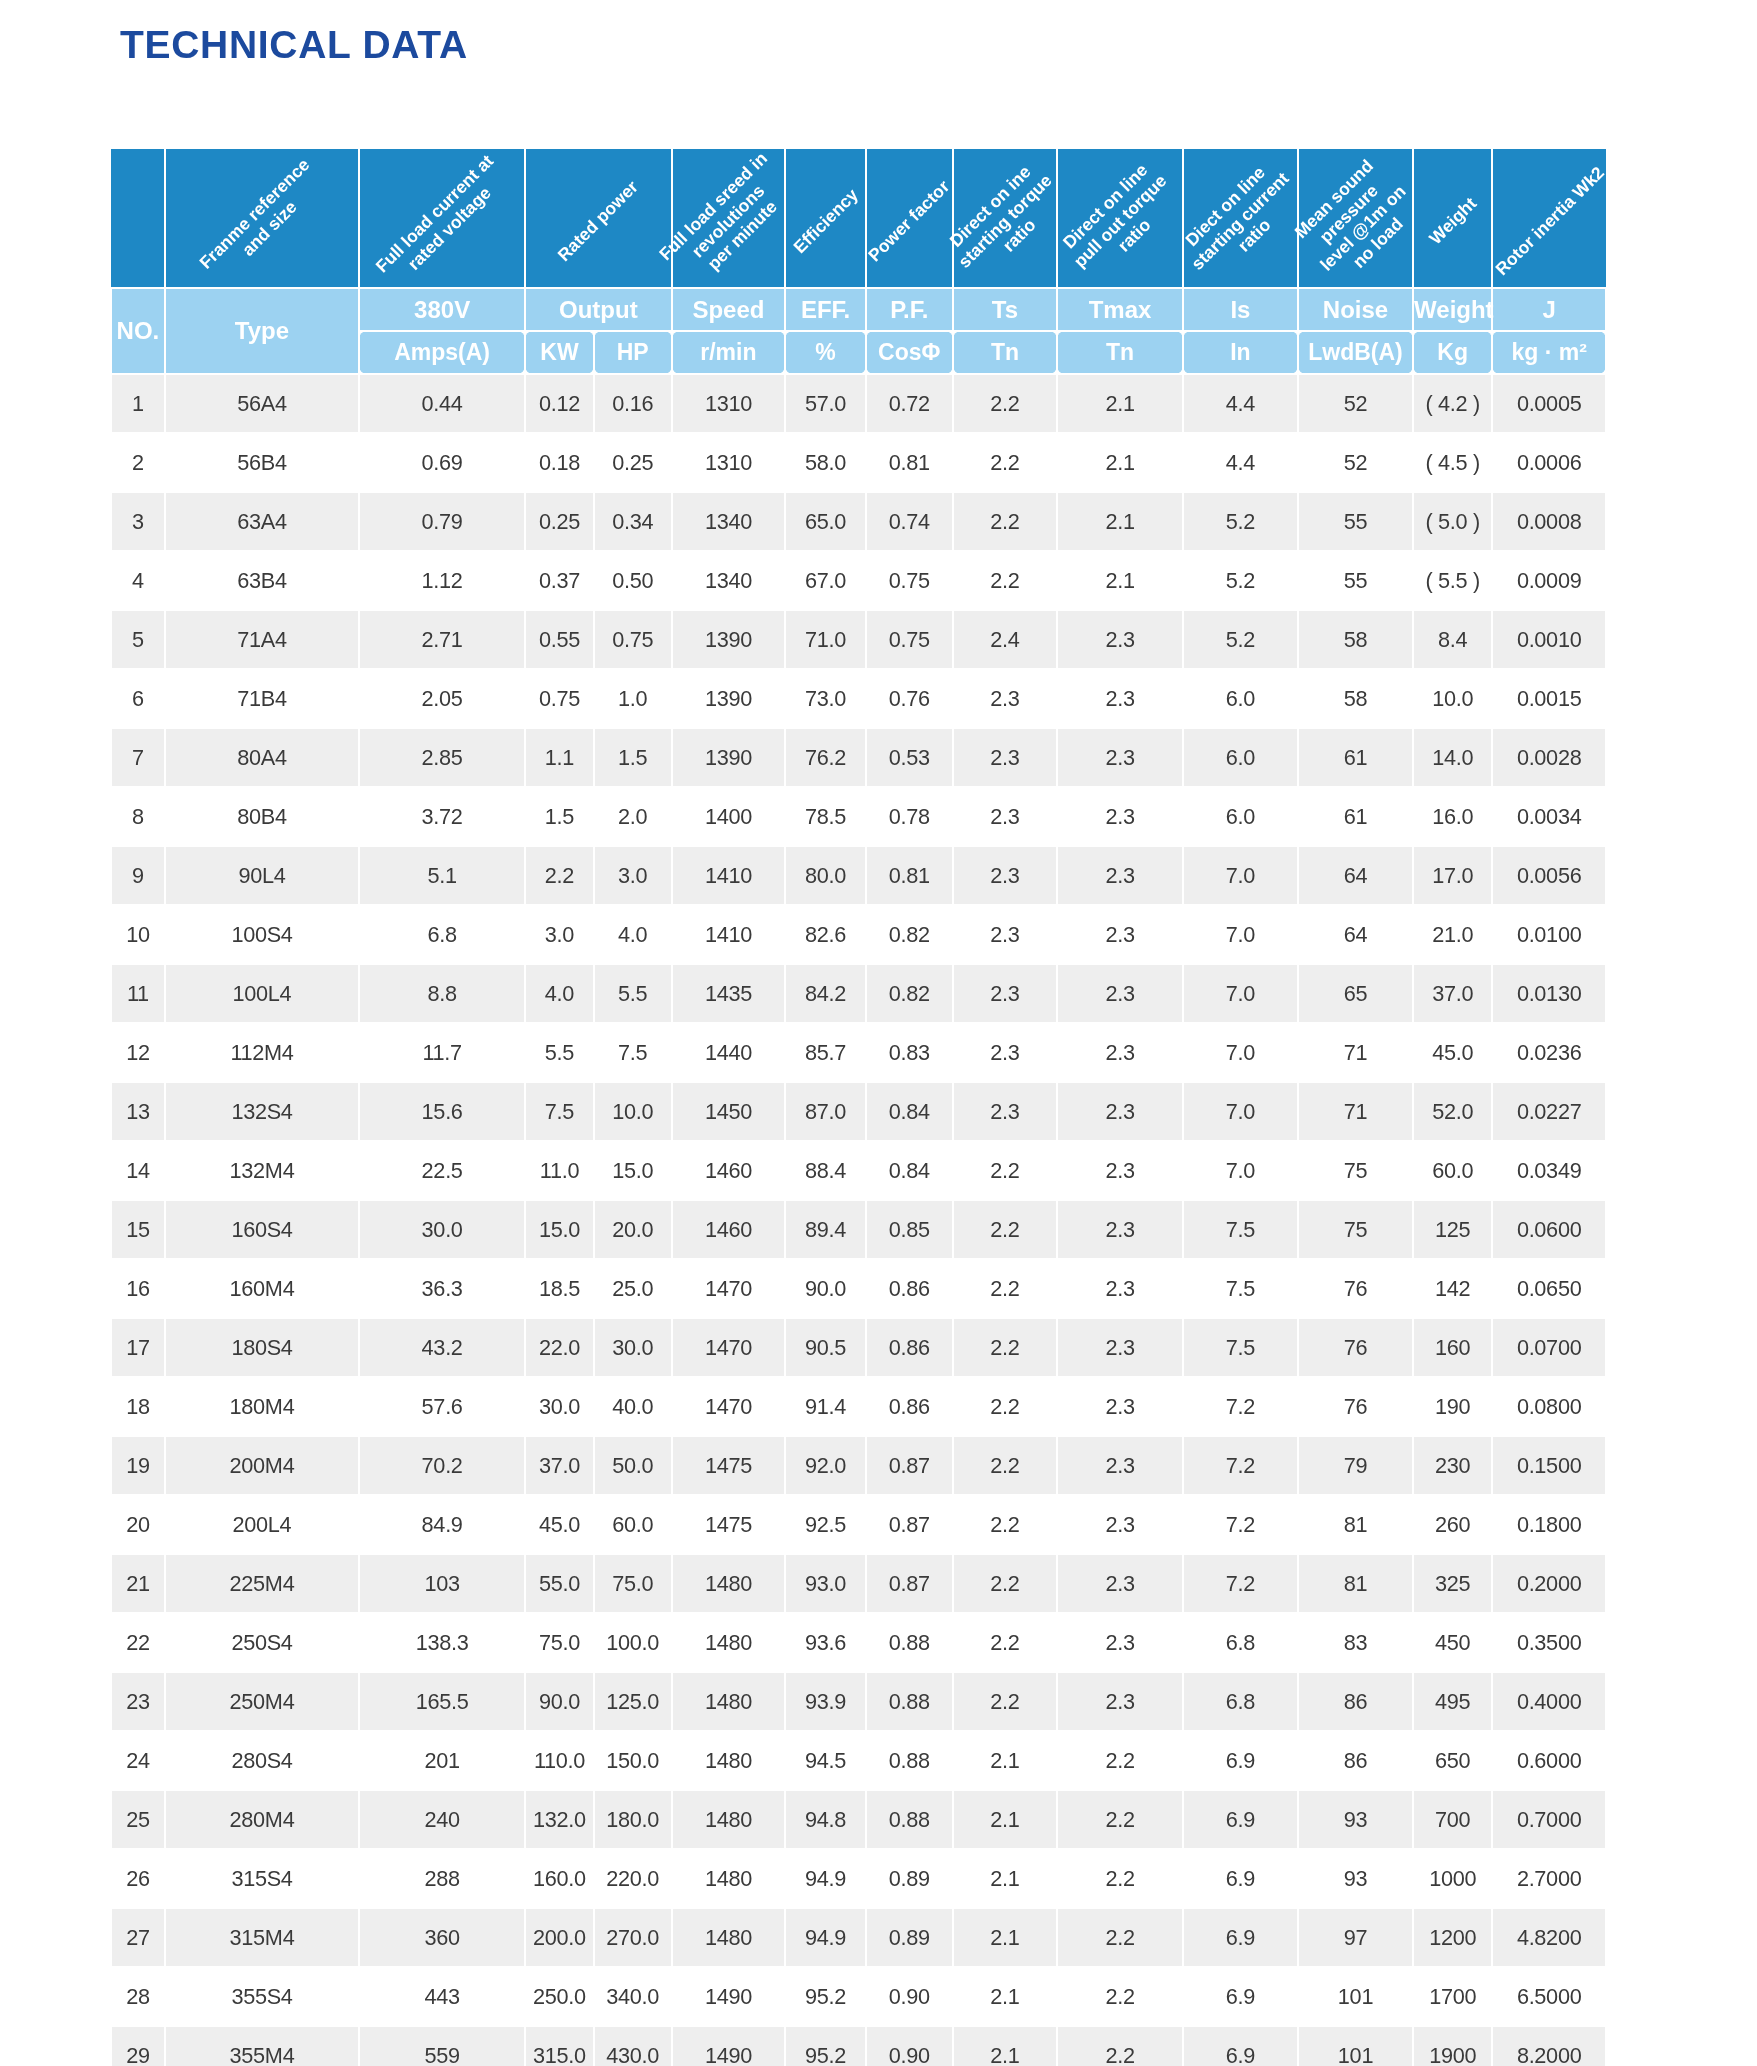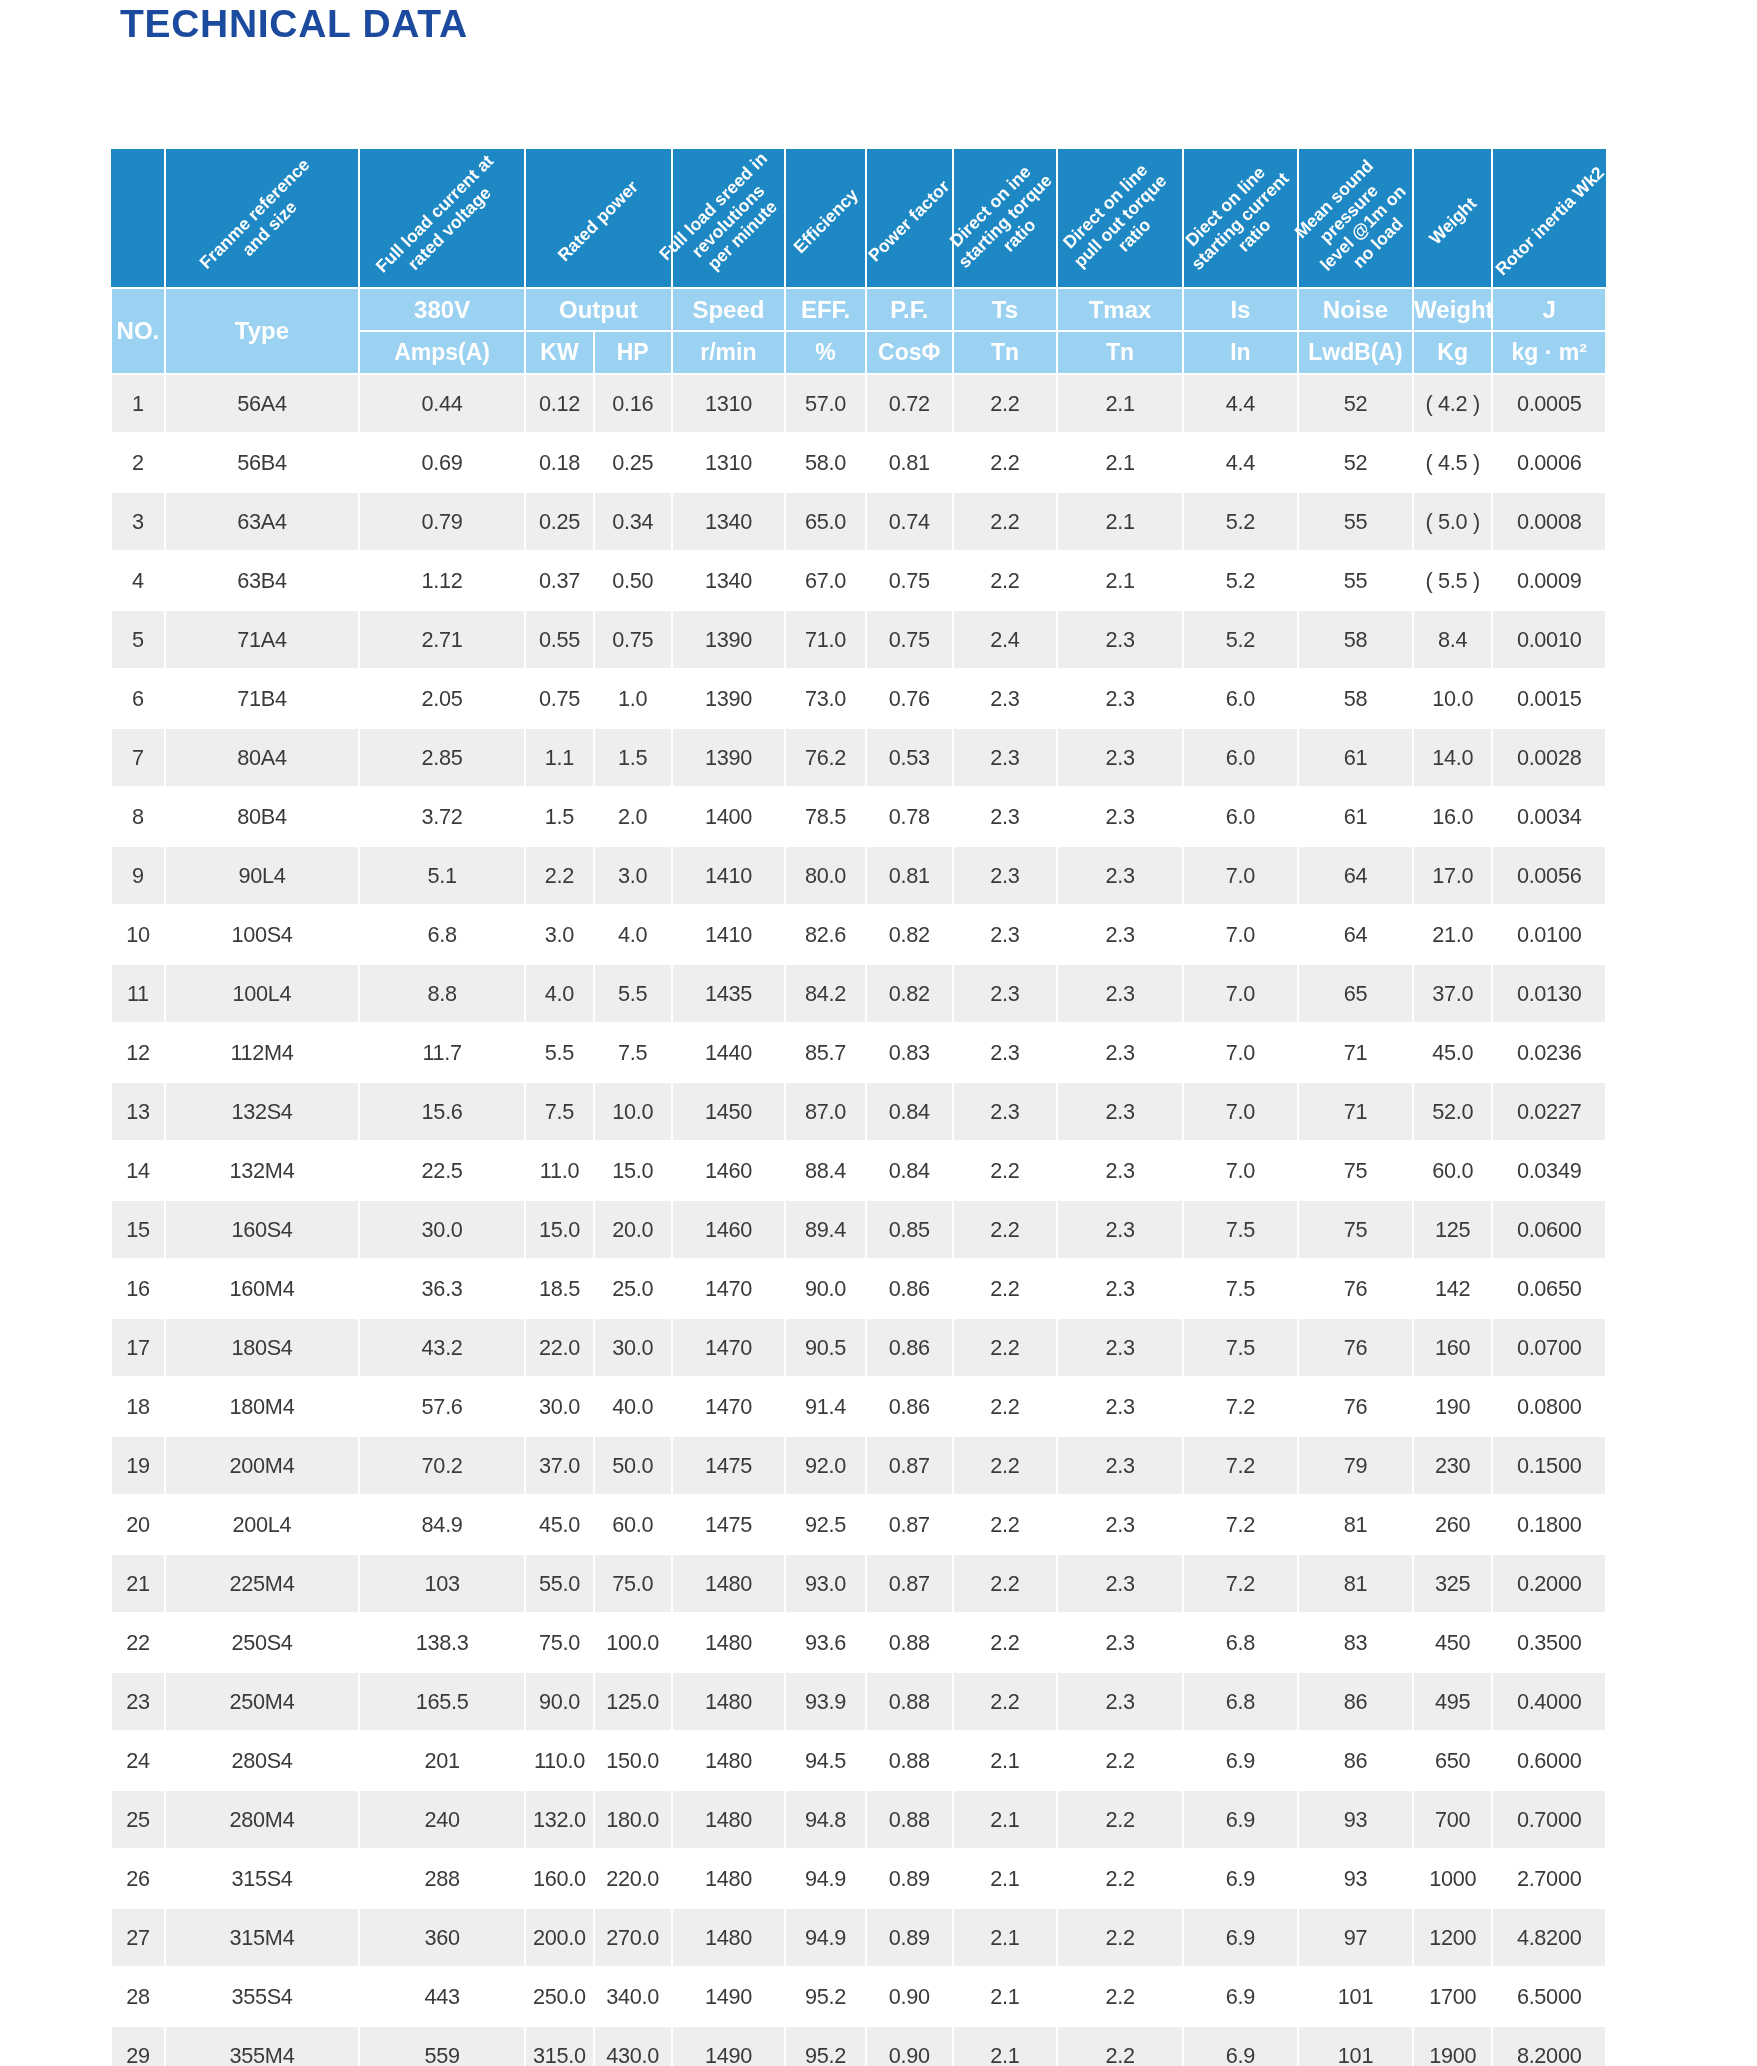--- a/index.html
+++ b/index.html
@@ -4,21 +4,21 @@
 <style>
   html,body{margin:0;padding:0;background:#ffffff;}
   #page{
     position:relative;
     width:1757px;height:2066px;
     background:#ffffff;
     font-family:"Liberation Sans", sans-serif;
     overflow:hidden;
   }
   #title{
-    position:absolute;left:120px;top:2px;
+    position:absolute;left:120px;top:23px;
     font-size:39px;font-weight:bold;color:#1c4a9e;
     letter-spacing:0.7px;
   }
   #subtitle{
     position:absolute;left:124px;top:82px;
     font-size:28px;font-weight:bold;color:#2a9cd8;
     letter-spacing:1.4px;white-space:pre;
   }
   table#data-table{
     position:absolute;left:110px;top:149px;
@@ -43,21 +43,21 @@
     white-space:nowrap;
   }
   
   tr.sub1 th, tr.sub2 th{
     background:#9cd2f1;
     color:#ffffff;font-weight:bold;
     border:2.1px solid #ffffff;
     padding:0;text-align:center;vertical-align:middle;
   }
   tr.sub1 th{height:41px;font-size:24px;}
-  tr.sub2 th{height:41px;font-size:23px;}
+  tr.sub2 th{height:41px;font-size:23px;border-radius:8px;}
   th.span-rows{font-size:25px;}
   th.ratio{font-size:21px;}
   
   tbody td{
     height:57px;
     text-align:center;vertical-align:middle;
     font-size:21.7px;color:#3a3a3a;
     letter-spacing:-0.3px;
     border-left:2.1px solid #ffffff;
     border-right:2.1px solid #ffffff;

